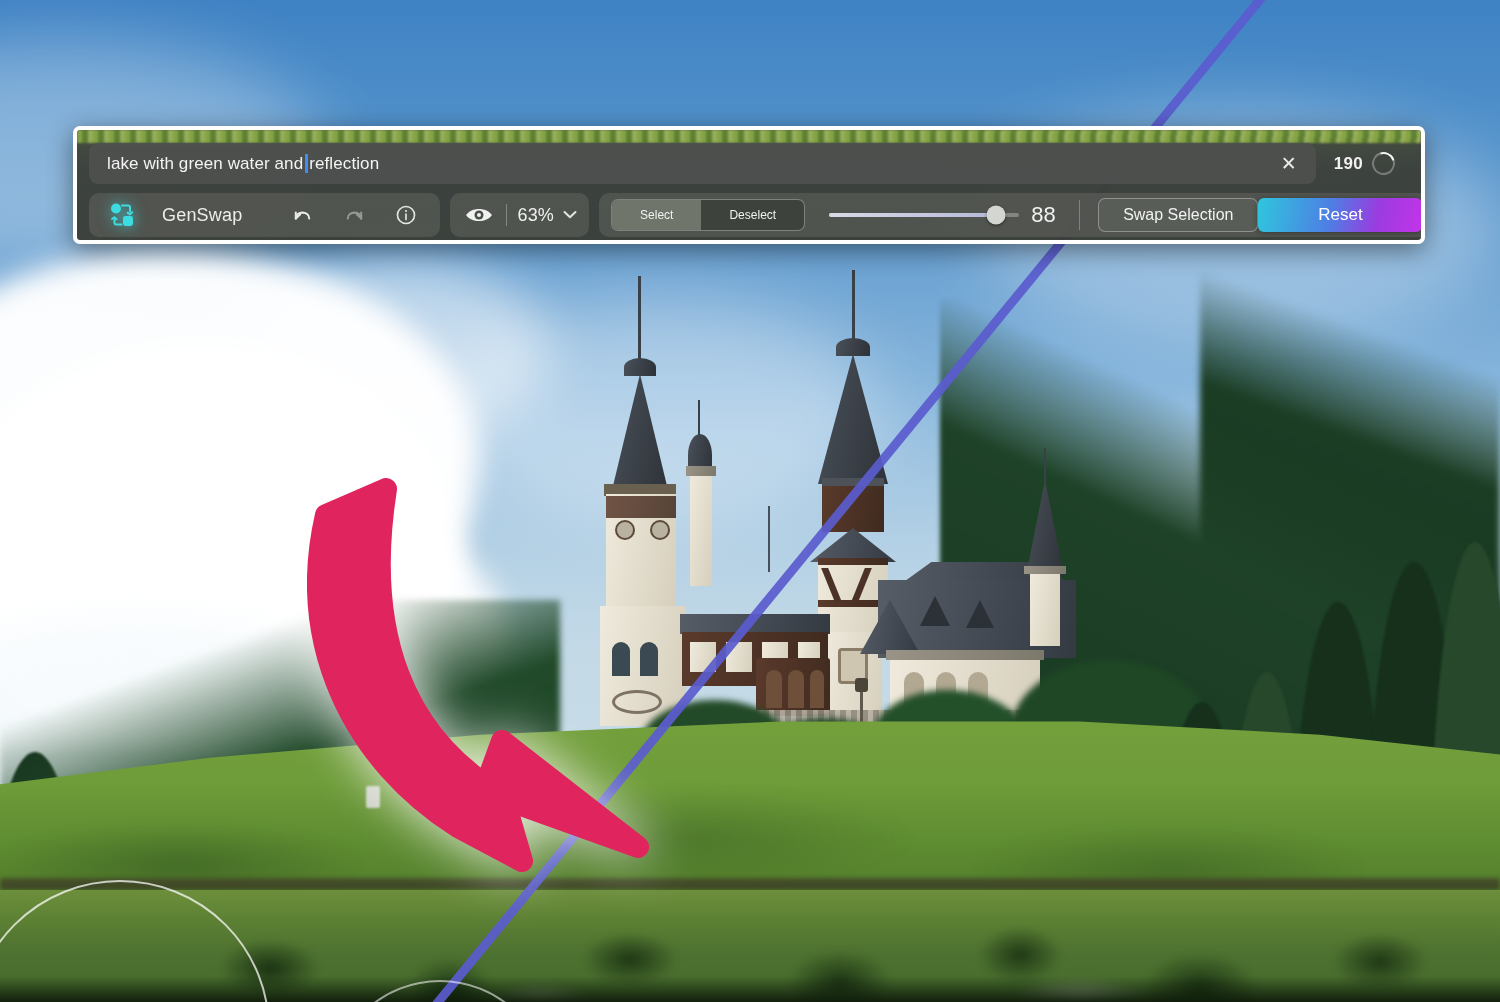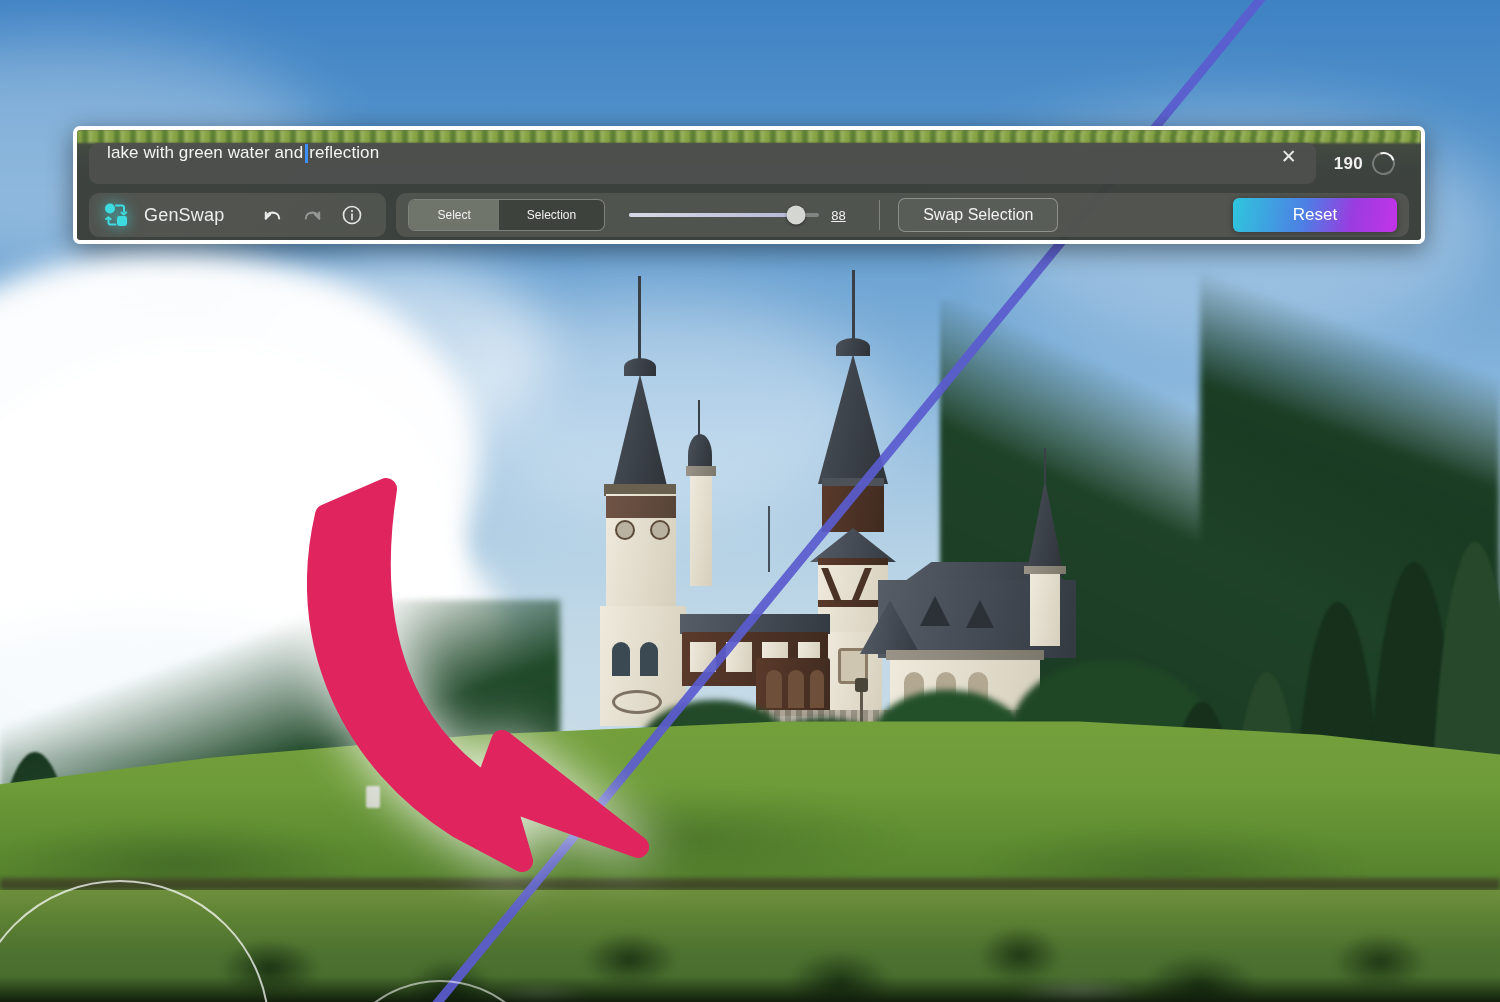--- a/index.html
+++ b/index.html
@@ -210,21 +210,21 @@
   }
   .panel-inner { position:relative; z-index:2; padding:13px 12px 11px 12px; display:flex; flex-direction:column; gap:9px; }
 
   
   .prompt-row { display:flex; align-items:center; gap:0; }
   .prompt-field {
     flex:1 1 auto;
     height:41px;
     background: rgba(78,80,78,.92);
     border-radius:9px;
-    display:flex; align-items:flex-start;
+    display:flex; align-items:center;
     padding:0 14px 0 18px;
     position:relative;
   }
   .prompt-text {
     color:#f2f3f2; font-size:17px; letter-spacing:.1px;
     white-space:nowrap; display:flex; align-items:center;
   }
   .caret {
     display:inline-block; width:3px; height:19px;
     background:#3e8ef7; margin:0 1px 0 2px;
@@ -250,21 +250,21 @@
 
   
   .tool-row { display:flex; align-items:center; gap:10px; height:44px; }
 
   .group {
     height:44px; border-radius:10px;
     background: rgba(86,89,84,.80);
     display:flex; align-items:center;
   }
 
-  .grp-brand { padding:0 16px 0 14px; gap:4px; }
+  .grp-brand { padding:0 16px 0 20px; gap:16px; }
   .brand-icon { width:26px; height:26px; position:relative; margin-right:11px; filter: drop-shadow(0 0 7px rgba(60,220,225,.85)); }
   .brand-name { color:#eceeec; font-size:18px; letter-spacing:.2px; margin-right:26px; }
   .icon-btn {
     width:30px; height:30px; display:flex; align-items:center; justify-content:center;
     cursor:pointer; margin:0 3px;
   }
 
   .grp-view { padding:0 12px; }
   .eye { width:34px; height:30px; display:flex; align-items:center; justify-content:center; cursor:pointer; }
   .vdiv { width:1px; height:22px; background:rgba(230,230,230,.35); margin:0 10px; }
@@ -294,21 +294,21 @@
   .track-fill {
     position:absolute; left:0; top:0; height:100%; border-radius:2px;
     background: linear-gradient(to right,#d8dae6,#b6b9d8);
   }
   .knob {
     position:absolute; top:50%; transform:translate(-50%,-50%);
     width:19px; height:19px; border-radius:50%;
     background:#d4d6d2; box-shadow:0 1px 3px rgba(0,0,0,.5);
     cursor:pointer;
   }
-  .slider-val { color:#f0f1f0; font-size:13px; min-width:26px;text-decoration:underline; }
+  .slider-val { color:#f0f1f0; font-size:22px; min-width:26px; }
 
   .vdiv2 { width:1px; height:30px; background:rgba(230,230,230,.32); margin:0 18px 0 22px; }
 
   .btn-reset {
     height:34px; padding:0 24px;
     border-radius:7px;
     border:1px solid rgba(222,225,220,.40);
     background: rgba(96,100,94,.55);
     color:#f1f2f1; font-size:16px;
     display:flex; align-items:center; justify-content:center;
@@ -550,26 +550,42 @@
 
           <span class="icon-btn">
             <svg viewBox="0 0 24 24" width="22" height="22" fill="none" stroke="#e4e6e4" stroke-width="1.8">
               <circle cx="12" cy="12" r="9.3"></circle>
               <line x1="12" y1="11" x2="12" y2="17" stroke-linecap="round"></line>
               <circle cx="12" cy="7.6" r="1.15" fill="#e4e6e4" stroke="none"></circle>
             </svg>
           </span>
         </div>
 
+        <div class="group grp-view">
+          <span class="eye">
+            <svg viewBox="0 0 26 18" width="28" height="20">
+              <path d="M1 9 C 6 1.5, 20 1.5, 25 9 C 20 16.5, 6 16.5, 1 9 Z" fill="#f0f1f0"></path>
+              <circle cx="13" cy="9" r="4.2" fill="#4a4e49"></circle>
+              <circle cx="13" cy="9" r="1.9" fill="#f0f1f0"></circle>
+            </svg>
+          </span>
+          <span class="vdiv"></span>
+          <span class="zoom-val">63%</span>
+          <span class="chev">
+            <svg viewBox="0 0 14 9" width="14" height="9" fill="none" stroke="#e2e4e2" stroke-width="2" stroke-linecap="round" stroke-linejoin="round">
+              <path d="M1.5 2 L7 7.2 L12.5 2"></path>
+            </svg>
+          </span>
+        </div>
 
         <div class="group grp-actions">
 
           <div class="segmented">
             <span class="seg active">Select</span>
-            <span class="seg">Selection</span>
+            <span class="seg">Deselect</span>
           </div>
 
           <div class="slider-wrap">
             <span class="track">
               <span class="track-fill" id="track-fill" style="width: 88%;"></span>
               <span class="knob" id="slider-knob" style="left: 88%;"></span>
             </span>
             <span class="slider-val">88</span>
           </div>
 

